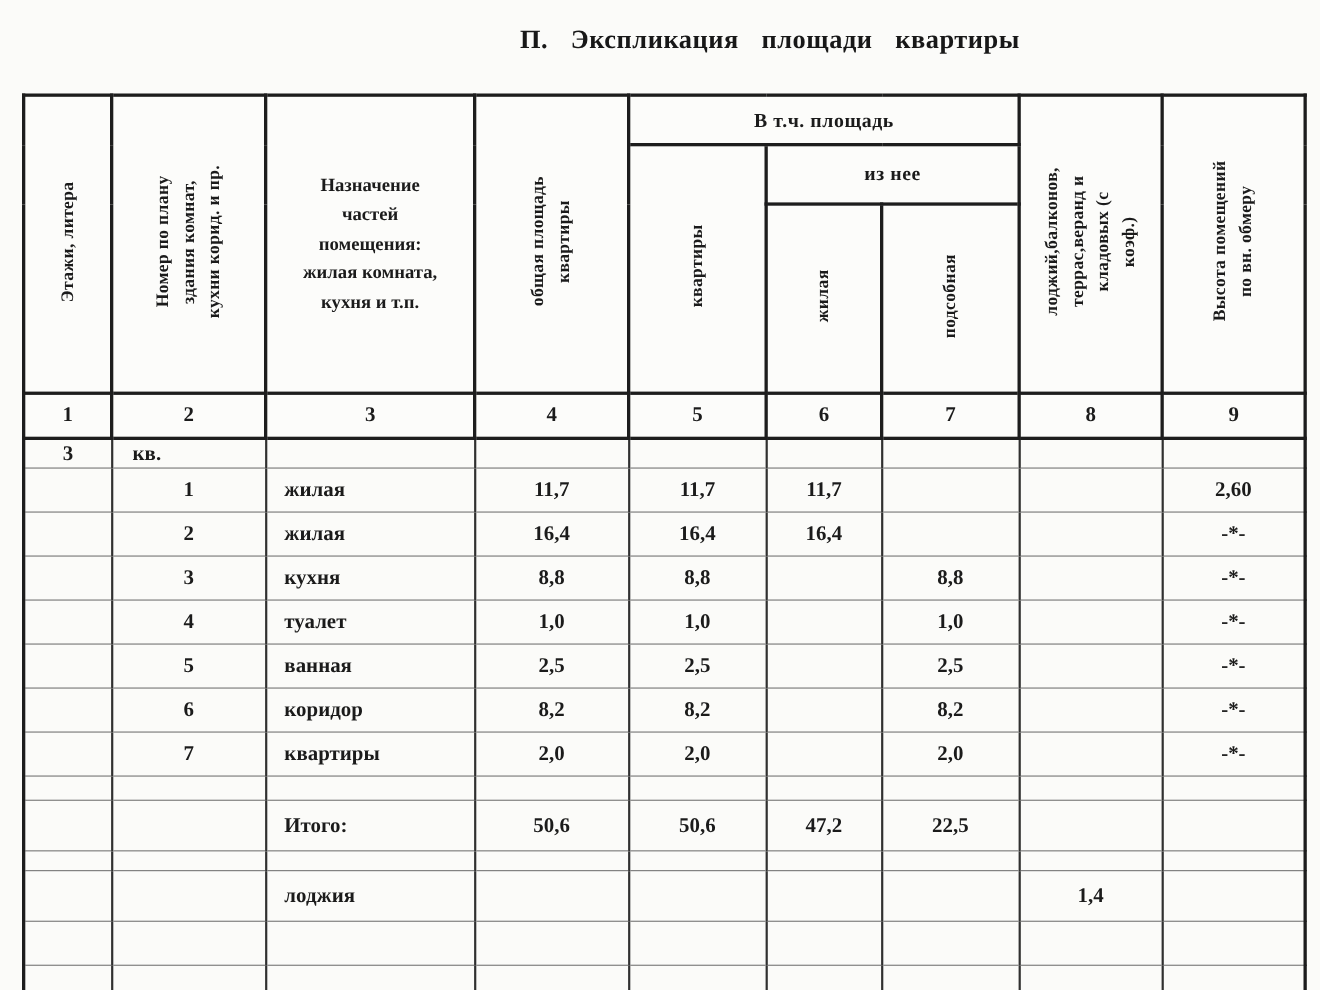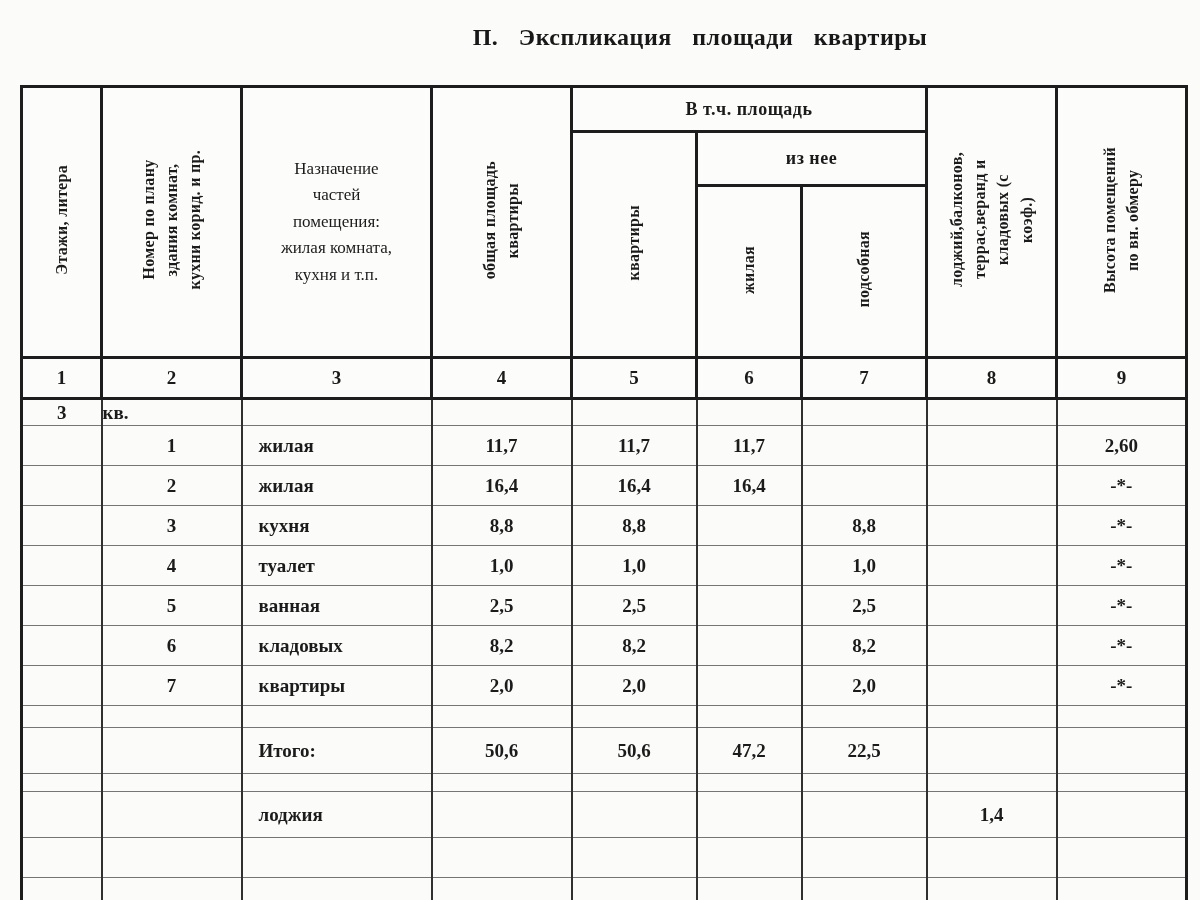--- a/index.html
+++ b/index.html
@@ -61,38 +61,39 @@
     vertical-align: middle;
     white-space: nowrap;
     overflow: hidden;
   }
   tbody.body-rows td.c3cell {
     text-align: left;
     padding-left: 16px;
   }
   tbody.body-rows tr.row-kv td.c2cell {
     text-align: left;
+    padding-left: 18px;
   }
   .vtext {
     display: inline-block;
     writing-mode: vertical-rl;
     transform: rotate(180deg);
     white-space: pre-line;
     line-height: 1.45;
     font-size: 16px;
     font-weight: 700;
     text-align: center;
     letter-spacing: 0.3px;
   }
   .htext {
     display: inline-block;
     white-space: pre-line;
     line-height: 1.55;
     font-size: 17px;
-    font-weight: 400;
+    font-weight: 700;
     text-align: center;
   }
   .band-label {
     font-size: 18px;
     font-weight: 700;
     letter-spacing: 0.5px;
   }
   .watermark {
     position: absolute;
     top: 748px;
@@ -253,21 +254,21 @@
           <td>2,5</td>
           <td>2,5</td>
           <td></td>
           <td>2,5</td>
           <td></td>
           <td>-*-</td>
         </tr>
         <tr style="height: 40px;">
           <td></td>
           <td class="c2cell">6</td>
-          <td class="c3cell">кладовых</td>
+          <td class="c3cell">коридор</td>
           <td>8,2</td>
           <td>8,2</td>
           <td></td>
           <td>8,2</td>
           <td></td>
           <td>-*-</td>
         </tr>
         <tr style="height: 40px;">
           <td></td>
           <td class="c2cell">7</td>

